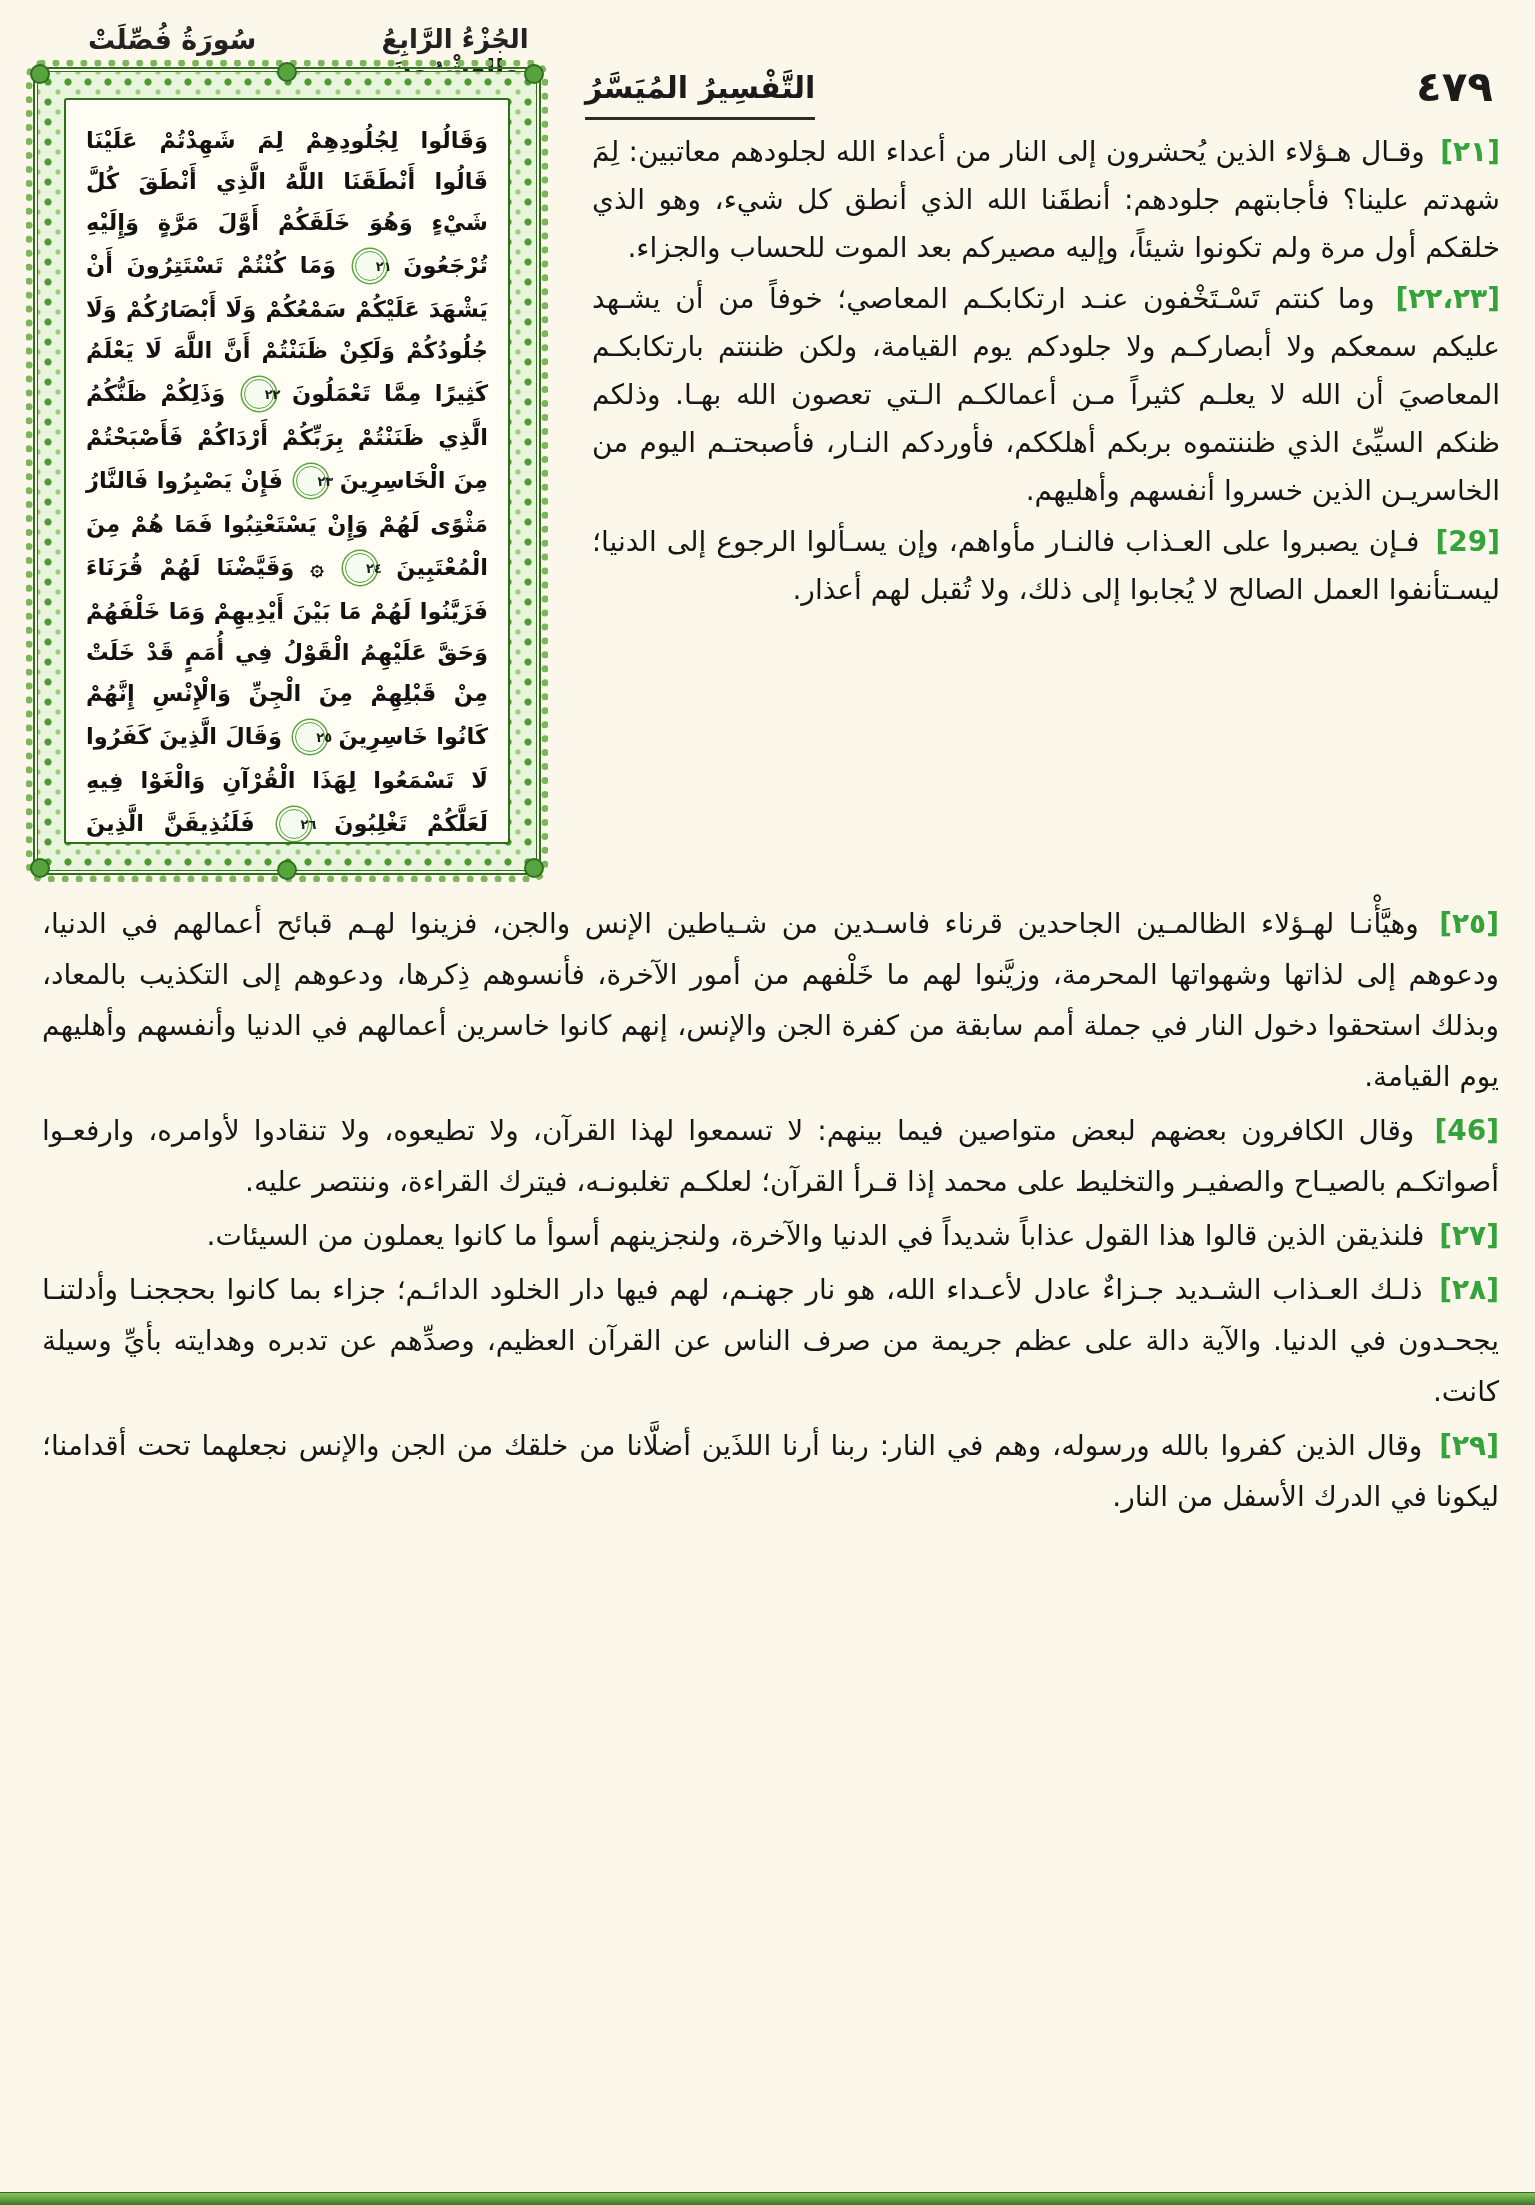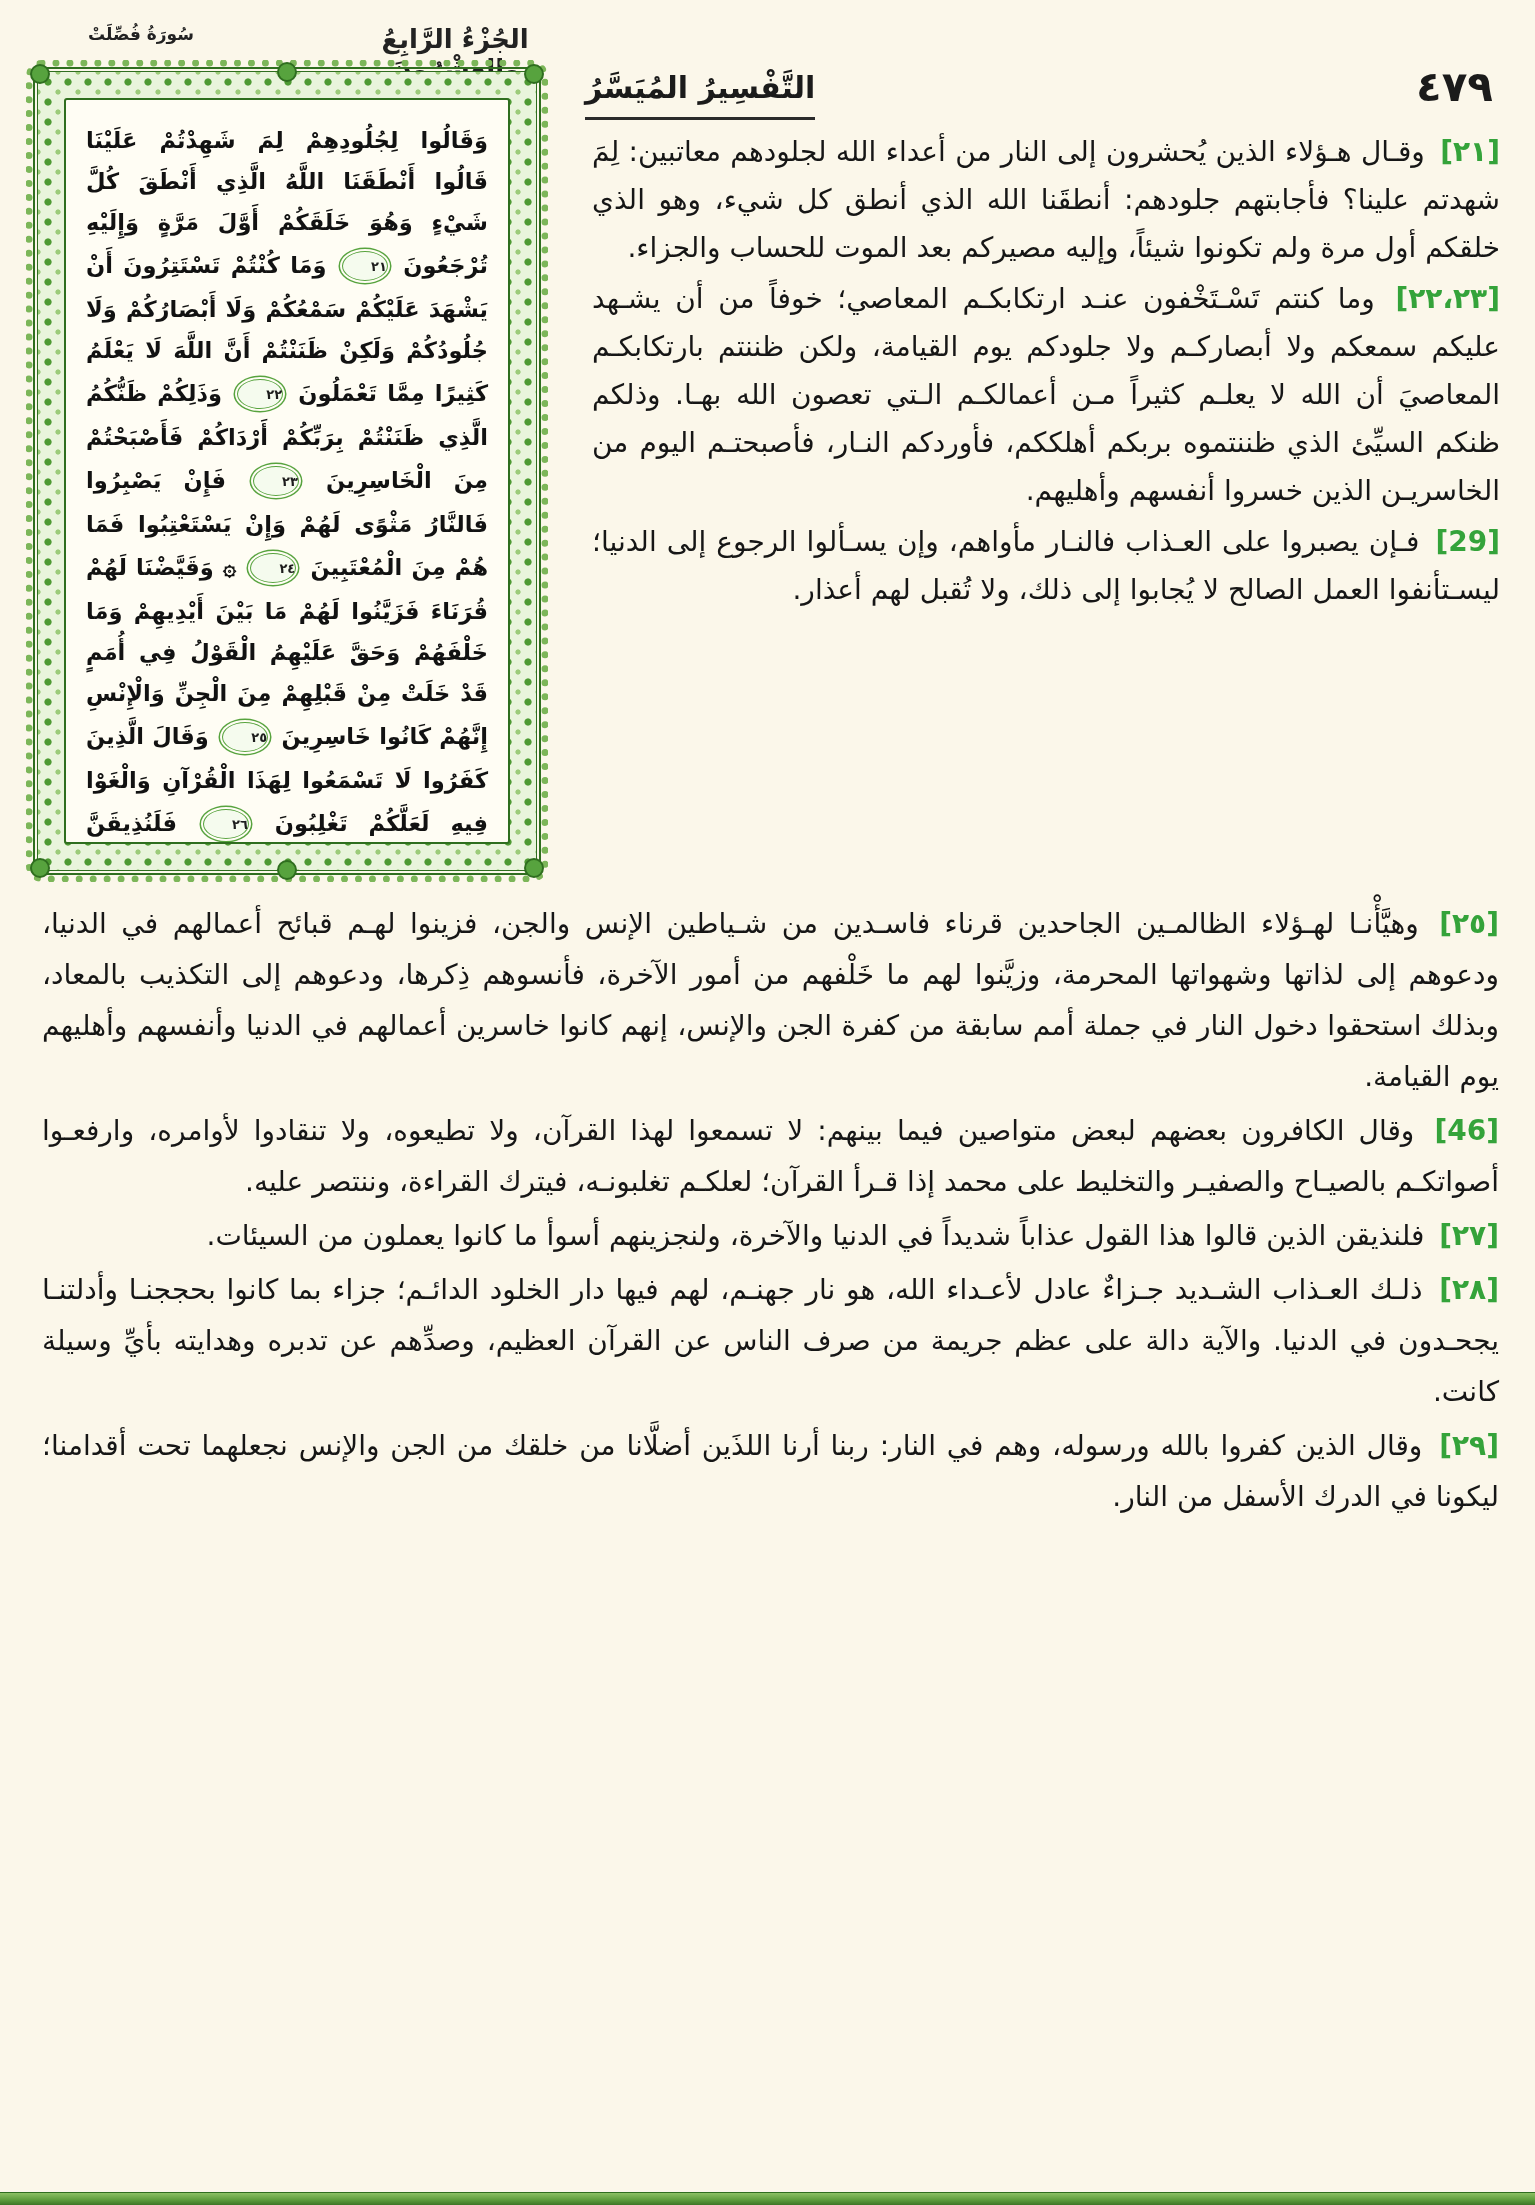--- a/index.html
+++ b/index.html
@@ -11,21 +11,21 @@
     margin:0 auto;
     background:#fbf7ea;
     overflow:hidden;
     direction:rtl;
     color:#1c1c1c;
   }
 
   
   .surah-title {
     position:absolute; top:24px; left:88px;
-    font-size:17px; font-weight:bold; color:#222;
+    font-size:27px; font-weight:bold; color:#222;
     letter-spacing:0.5px;
   }
   .juz-title {
     position:absolute; top:24px; left:360px; width:190px;
     text-align:center;
     font-size:26px; font-weight:bold; color:#222;
   }
   .tafsir-book-title {
     position:absolute; top:70px; left:585px;
     font-size:30px; font-weight:bold; color:#1b1b1b;
@@ -85,21 +85,21 @@
   .quran-text {
     font-size:22.5px;
     line-height:41px;
     text-align:justify;
     text-justify:inter-word;
     color:#121212;
     font-weight:bold;
   }
   .ayah-mark {
     display:inline-flex; align-items:center; justify-content:center;
-    width:46px; height:30px;
+    width:30px; height:30px;
     margin:8px 5px; vertical-align:middle;
     border-radius:50%;
     background:#f5fbee;
     border:1.5px solid #57a33e;
     box-shadow:0 0 0 2px #fffdf4, 0 0 0 3.5px #57a33e;
     font-size:13px; font-weight:bold; color:#1c1c1c;padding-left:28px;
   }
 
   
   .tafsir-right {

